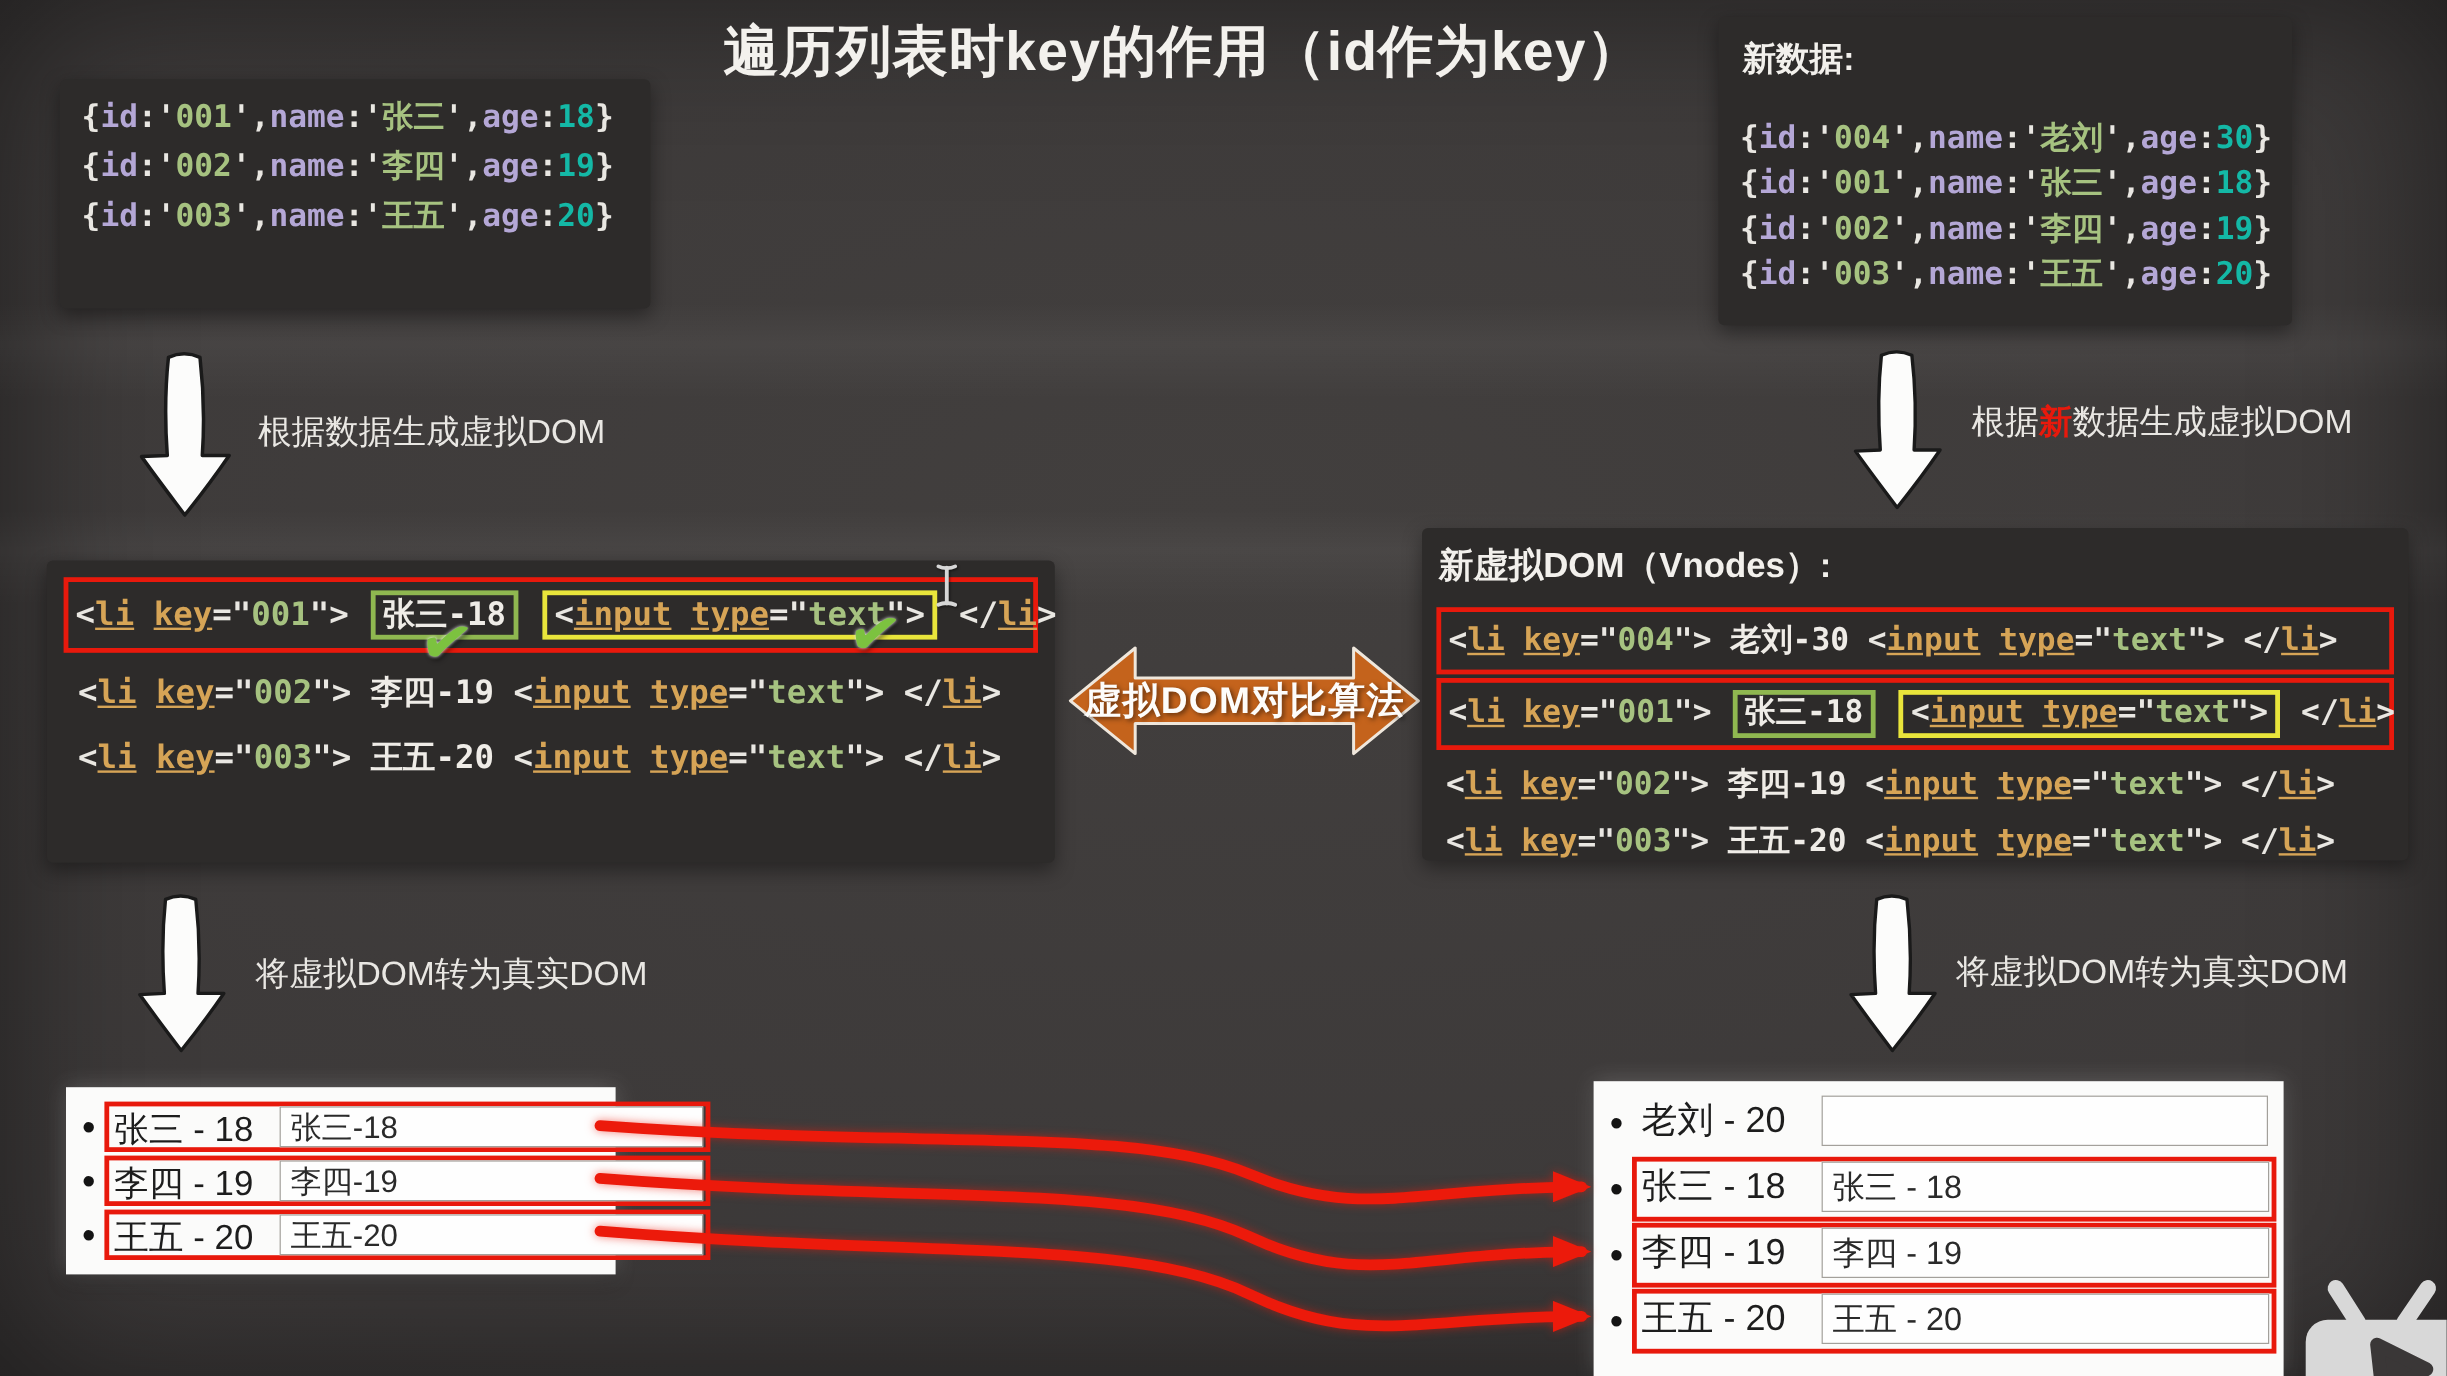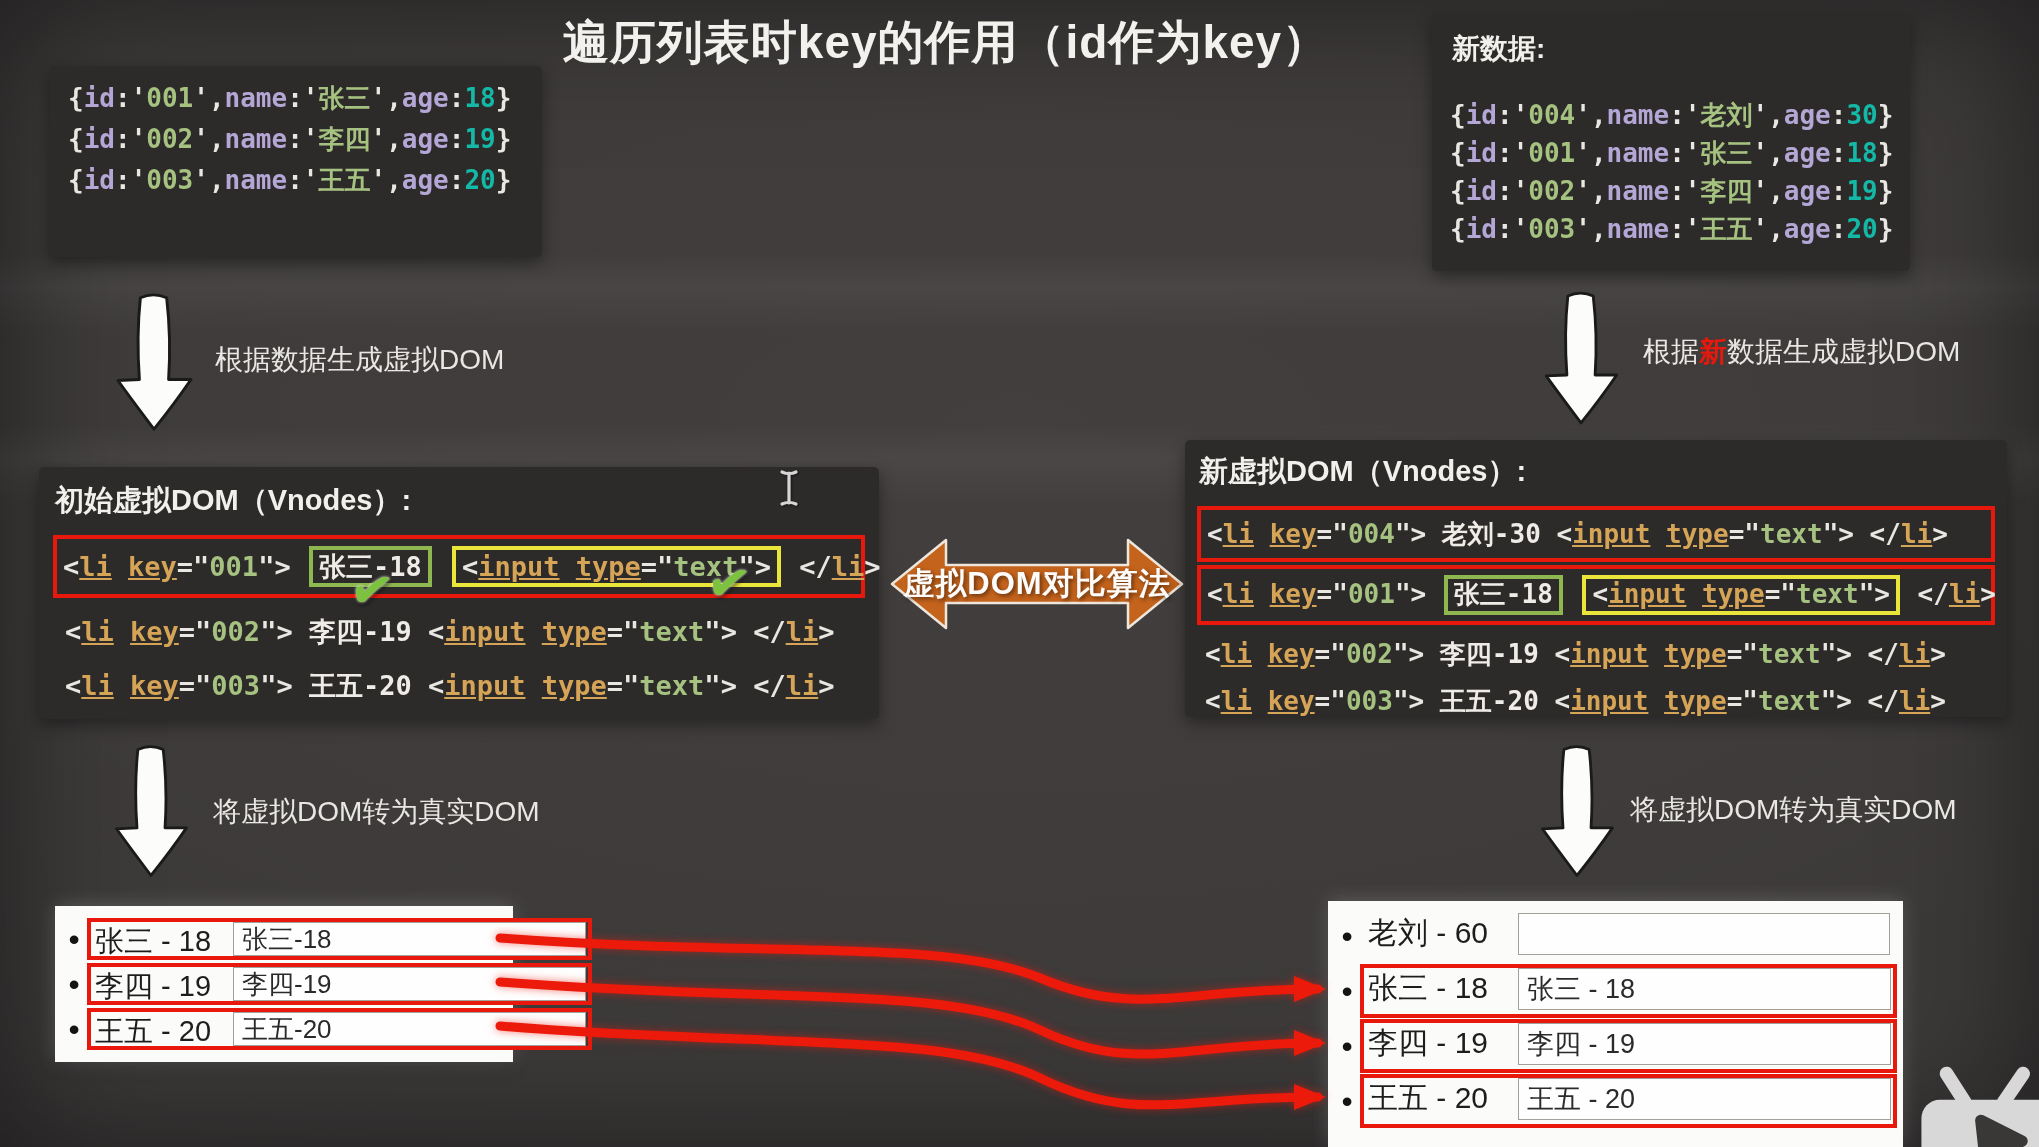--- a/index.html
+++ b/index.html
@@ -6,21 +6,21 @@
   #stage{
     position:relative;width:2039px;height:1147px;overflow:hidden;
     font-family:"Liberation Sans","DejaVu Sans",sans-serif;
     background:
       linear-gradient(180deg, rgba(255,255,255,0) 0%, rgba(255,255,255,0) 22%,
         rgba(255,255,255,.045) 25%, rgba(255,255,255,0) 29%,
         rgba(255,255,255,0) 37%, rgba(255,255,255,.045) 40%, rgba(255,255,255,0) 44%),
       radial-gradient(140% 120% at 50% 38%, #423f3e 0%, #3b3838 62%, #302d2d 100%);
     box-shadow:inset 0 0 140px rgba(0,0,0,.5);
   }
-  #title{position:absolute;left:536px;top:12px;width:820px;margin:0;text-align:center;
+  #title{position:absolute;left:576px;top:12px;width:820px;margin:0;text-align:center;
     font-size:46px;font-weight:bold;color:#f3f1ed;letter-spacing:1px;white-space:nowrap;}
 
   .code-box{position:absolute;background:#2d2b2a;border-radius:5px;
     box-shadow:0 6px 16px rgba(0,0,0,.38);padding:12px 18px;box-sizing:border-box;}
   .code-header{font-size:28px;font-weight:bold;color:#f2f0ec;margin:4px 0 8px 2px;white-space:nowrap;}
   .code-line{font-family:"DejaVu Sans Mono","Liberation Mono",monospace;font-size:26px;
     font-weight:bold;line-height:41px;white-space:nowrap;}
   #box-initial-data{left:50px;top:66px;width:492px;height:191px;}
   #box-new-data{left:1432px;top:14px;width:478px;height:257px;}
   #box-new-data .code-header{margin-bottom:28px;}
@@ -134,21 +134,20 @@
   <svg class="sketch-arrow" id="arrow-toreal-right" viewBox="0 0 100 150">
     <path d="M36 8 C33 36 33 64 35 92 L13 93 C25 110 38 127 50 143 C62 128 75 111 88 92 L65 92 C67 62 66 34 63 8 C54 4 45 4 36 8 Z" fill="#fcfcfb" stroke="#1a1a1a" stroke-width="3" stroke-linejoin="round"></path>
   </svg>
 
   <div class="flow-label" id="label-gen-right"><span>根据</span><span class="red-new">新</span><span>数据生成虚拟DOM</span></div>
   <div class="flow-label" id="label-gen-left">根据数据生成虚拟DOM</div>
   <div class="flow-label" id="label-toreal-left">将虚拟DOM转为真实DOM</div>
   <div class="flow-label" id="label-toreal-right">将虚拟DOM转为真实DOM</div>
 
   <section class="code-box vbox" id="box-vdom-initial">
-    <div class="code-header">初始虚拟DOM（Vnodes）:</div>
     <div class="vrows">
         <div class="vrow framed"><span class="tok-p">&lt;</span><span class="tok-k">li</span><span class="tok-w"> </span><span class="tok-k">key</span><span class="tok-p">=</span><span class="tok-p">"</span><span class="tok-v">001</span><span class="tok-p">"</span><span class="tok-p">&gt;</span><span class="tok-w"> </span><span class="ibox green"><span class="tok-w">张三-18</span><span class="check check-br">✔</span></span><span class="tok-w"> </span><span class="ibox yellow"><span class="tok-p">&lt;</span><span class="tok-k">input</span><span class="tok-w"> </span><span class="tok-k">type</span><span class="tok-p">=</span><span class="tok-p">"</span><span class="tok-v">text</span><span class="tok-p">"</span><span class="tok-p">&gt;</span><span class="check check-right">✔</span></span><span class="tok-w"> </span><span class="tok-p">&lt;/</span><span class="tok-k">li</span><span class="tok-p">&gt;</span></div>
         <div class="vrow plain"><span class="tok-p">&lt;</span><span class="tok-k">li</span><span class="tok-w"> </span><span class="tok-k">key</span><span class="tok-p">=</span><span class="tok-p">"</span><span class="tok-v">002</span><span class="tok-p">"</span><span class="tok-p">&gt;</span><span class="tok-w"> 李四-19 </span><span class="tok-p">&lt;</span><span class="tok-k">input</span><span class="tok-w"> </span><span class="tok-k">type</span><span class="tok-p">=</span><span class="tok-p">"</span><span class="tok-v">text</span><span class="tok-p">"</span><span class="tok-p">&gt;</span><span class="tok-w"> </span><span class="tok-p">&lt;/</span><span class="tok-k">li</span><span class="tok-p">&gt;</span></div>
         <div class="vrow plain"><span class="tok-p">&lt;</span><span class="tok-k">li</span><span class="tok-w"> </span><span class="tok-k">key</span><span class="tok-p">=</span><span class="tok-p">"</span><span class="tok-v">003</span><span class="tok-p">"</span><span class="tok-p">&gt;</span><span class="tok-w"> 王五-20 </span><span class="tok-p">&lt;</span><span class="tok-k">input</span><span class="tok-w"> </span><span class="tok-k">type</span><span class="tok-p">=</span><span class="tok-p">"</span><span class="tok-v">text</span><span class="tok-p">"</span><span class="tok-p">&gt;</span><span class="tok-w"> </span><span class="tok-p">&lt;/</span><span class="tok-k">li</span><span class="tok-p">&gt;</span></div>
       </div>
   </section>
 
   <div id="diff-arrow">
     <svg width="298" height="114" viewBox="0 0 298 114">
       <path d="M4 57 L58 13 L58 38 L240 38 L240 13 L294 57 L240 101 L240 76 L58 76 L58 101 Z" fill="#c4631c" stroke="#efe7dc" stroke-width="2.5" stroke-linejoin="round"></path>
@@ -189,21 +188,21 @@
             <input class="dom-input" readonly="" value="王五-20" style="">
           </div>
         </div>
       </div>
   </section>
   <section class="dom-box" id="box-dom-new">
     <div>
         <div class="dom-row">
           <span class="bullet">•</span>
           <div class="row-frame">
-            <span class="dom-label">老刘 - 60</span>
+            <span class="dom-label">老刘 - 20</span>
             <input class="dom-input" readonly="" style="">
           </div>
         </div>
         <div class="dom-row">
           <span class="bullet">•</span>
           <div class="row-frame framed">
             <span class="dom-label">张三 - 18</span>
             <input class="dom-input" readonly="" value="张三 - 18" style="">
           </div>
         </div>

